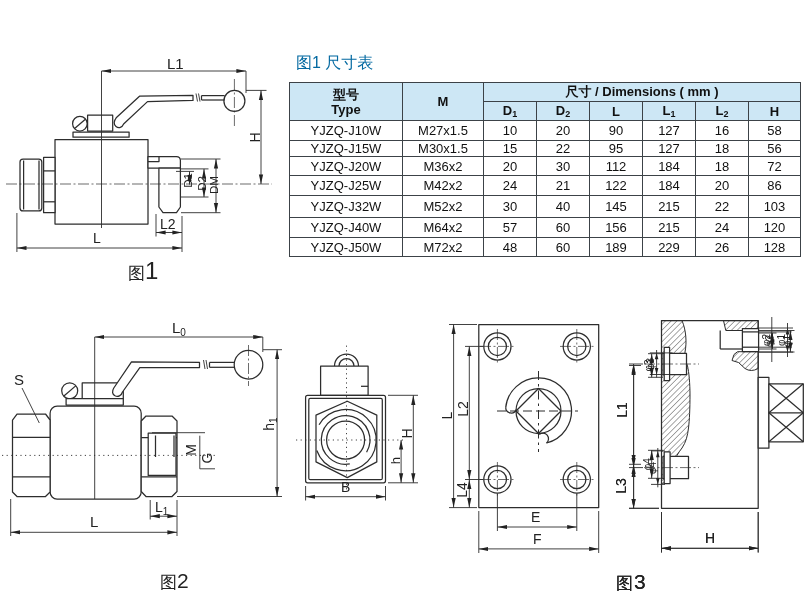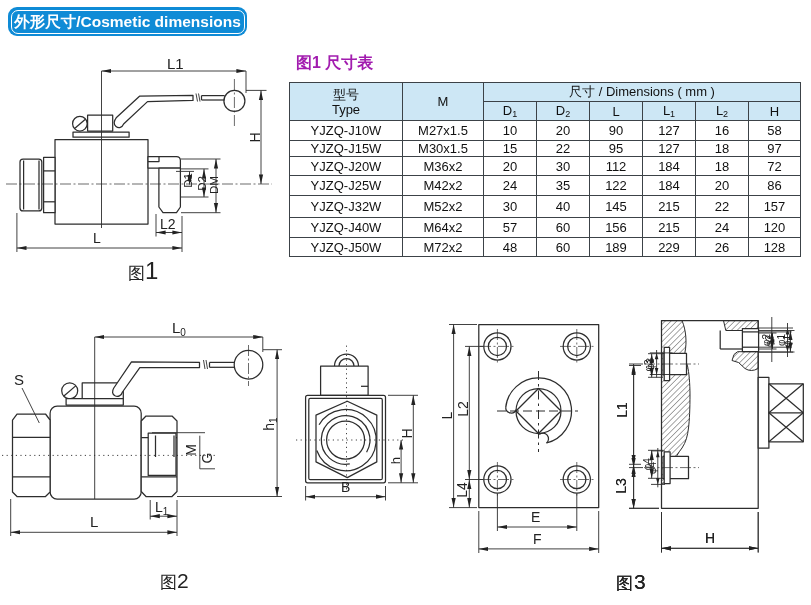--- a/index.html
+++ b/index.html
@@ -1,32 +1,29 @@
 <!DOCTYPE html>
 <html><head>
 <meta charset="utf-8">
 <style>
 html,body{margin:0;padding:0;background:#fff;}
 #page{position:relative;width:811px;height:605px;background:#fff;font-family:"Liberation Sans",sans-serif;overflow:hidden;}
 #badge{position:absolute;left:8px;top:7px;width:239px;height:29px;background:#0f8bd6;border-radius:9px;}
 #badge .inner{position:absolute;left:2.5px;top:2.5px;right:2.5px;bottom:2.5px;border:1.4px solid #fff;border-radius:7px;color:#fff;font-weight:bold;font-size:15.5px;line-height:22px;text-align:center;white-space:nowrap;overflow:hidden;}
-#ttitle{position:absolute;left:296px;top:53px;font-size:16px;font-weight:bold;color:#a21caf;}
+#ttitle{position:absolute;left:296px;top:53px;font-size:16px;font-weight:normal;color:#0369a1;}
 #dimtable{position:absolute;left:289px;top:82px;border-collapse:collapse;table-layout:fixed;border:1.6px solid #343a40;}
 #dimtable td{border:1px solid #3c4247;text-align:center;vertical-align:middle;font-size:13px;color:#111;padding:0;}
-#dimtable .hd{background:#cde7f5;}
+#dimtable .hd{background:#cde7f5;font-weight:bold;}
 #dimtable sub{font-size:9px;vertical-align:-2px;}
 svg{position:absolute;left:0;top:0;}
 svg text{font-family:"Liberation Sans",sans-serif;fill:#222;}
 </style>
 </head>
 <body>
 <div id="page">
-  <div id="badge">
-      <div class="inner">外形尺寸/Cosmetic dimensions</div>
-    </div>
   <div id="ttitle">图1  尺寸表</div>
   <table id="dimtable">
     <colgroup>
         <col style="width:113px">
         <col style="width:81px">
         <col style="width:53px">
         <col style="width:53px">
         <col style="width:53px">
         <col style="width:53px">
         <col style="width:53px">
@@ -57,51 +54,51 @@
           <td>58</td>
         </tr>
     <tr style="height:16px">
           <td>YJZQ-J15W</td>
           <td>M30x1.5</td>
           <td>15</td>
           <td>22</td>
           <td>95</td>
           <td>127</td>
           <td>18</td>
-          <td>97</td>
+          <td>56</td>
         </tr>
     <tr style="height:19.7px">
           <td>YJZQ-J20W</td>
           <td>M36x2</td>
           <td>20</td>
           <td>30</td>
           <td>112</td>
           <td>184</td>
           <td>18</td>
           <td>72</td>
         </tr>
     <tr style="height:19.7px">
           <td>YJZQ-J25W</td>
           <td>M42x2</td>
           <td>24</td>
-          <td>35</td>
+          <td>21</td>
           <td>122</td>
           <td>184</td>
           <td>20</td>
           <td>86</td>
         </tr>
     <tr style="height:22px">
           <td>YJZQ-J32W</td>
           <td>M52x2</td>
           <td>30</td>
           <td>40</td>
           <td>145</td>
           <td>215</td>
           <td>22</td>
-          <td>157</td>
+          <td>103</td>
         </tr>
     <tr style="height:19.7px">
           <td>YJZQ-J40W</td>
           <td>M64x2</td>
           <td>57</td>
           <td>60</td>
           <td>156</td>
           <td>215</td>
           <td>24</td>
           <td>120</td>

